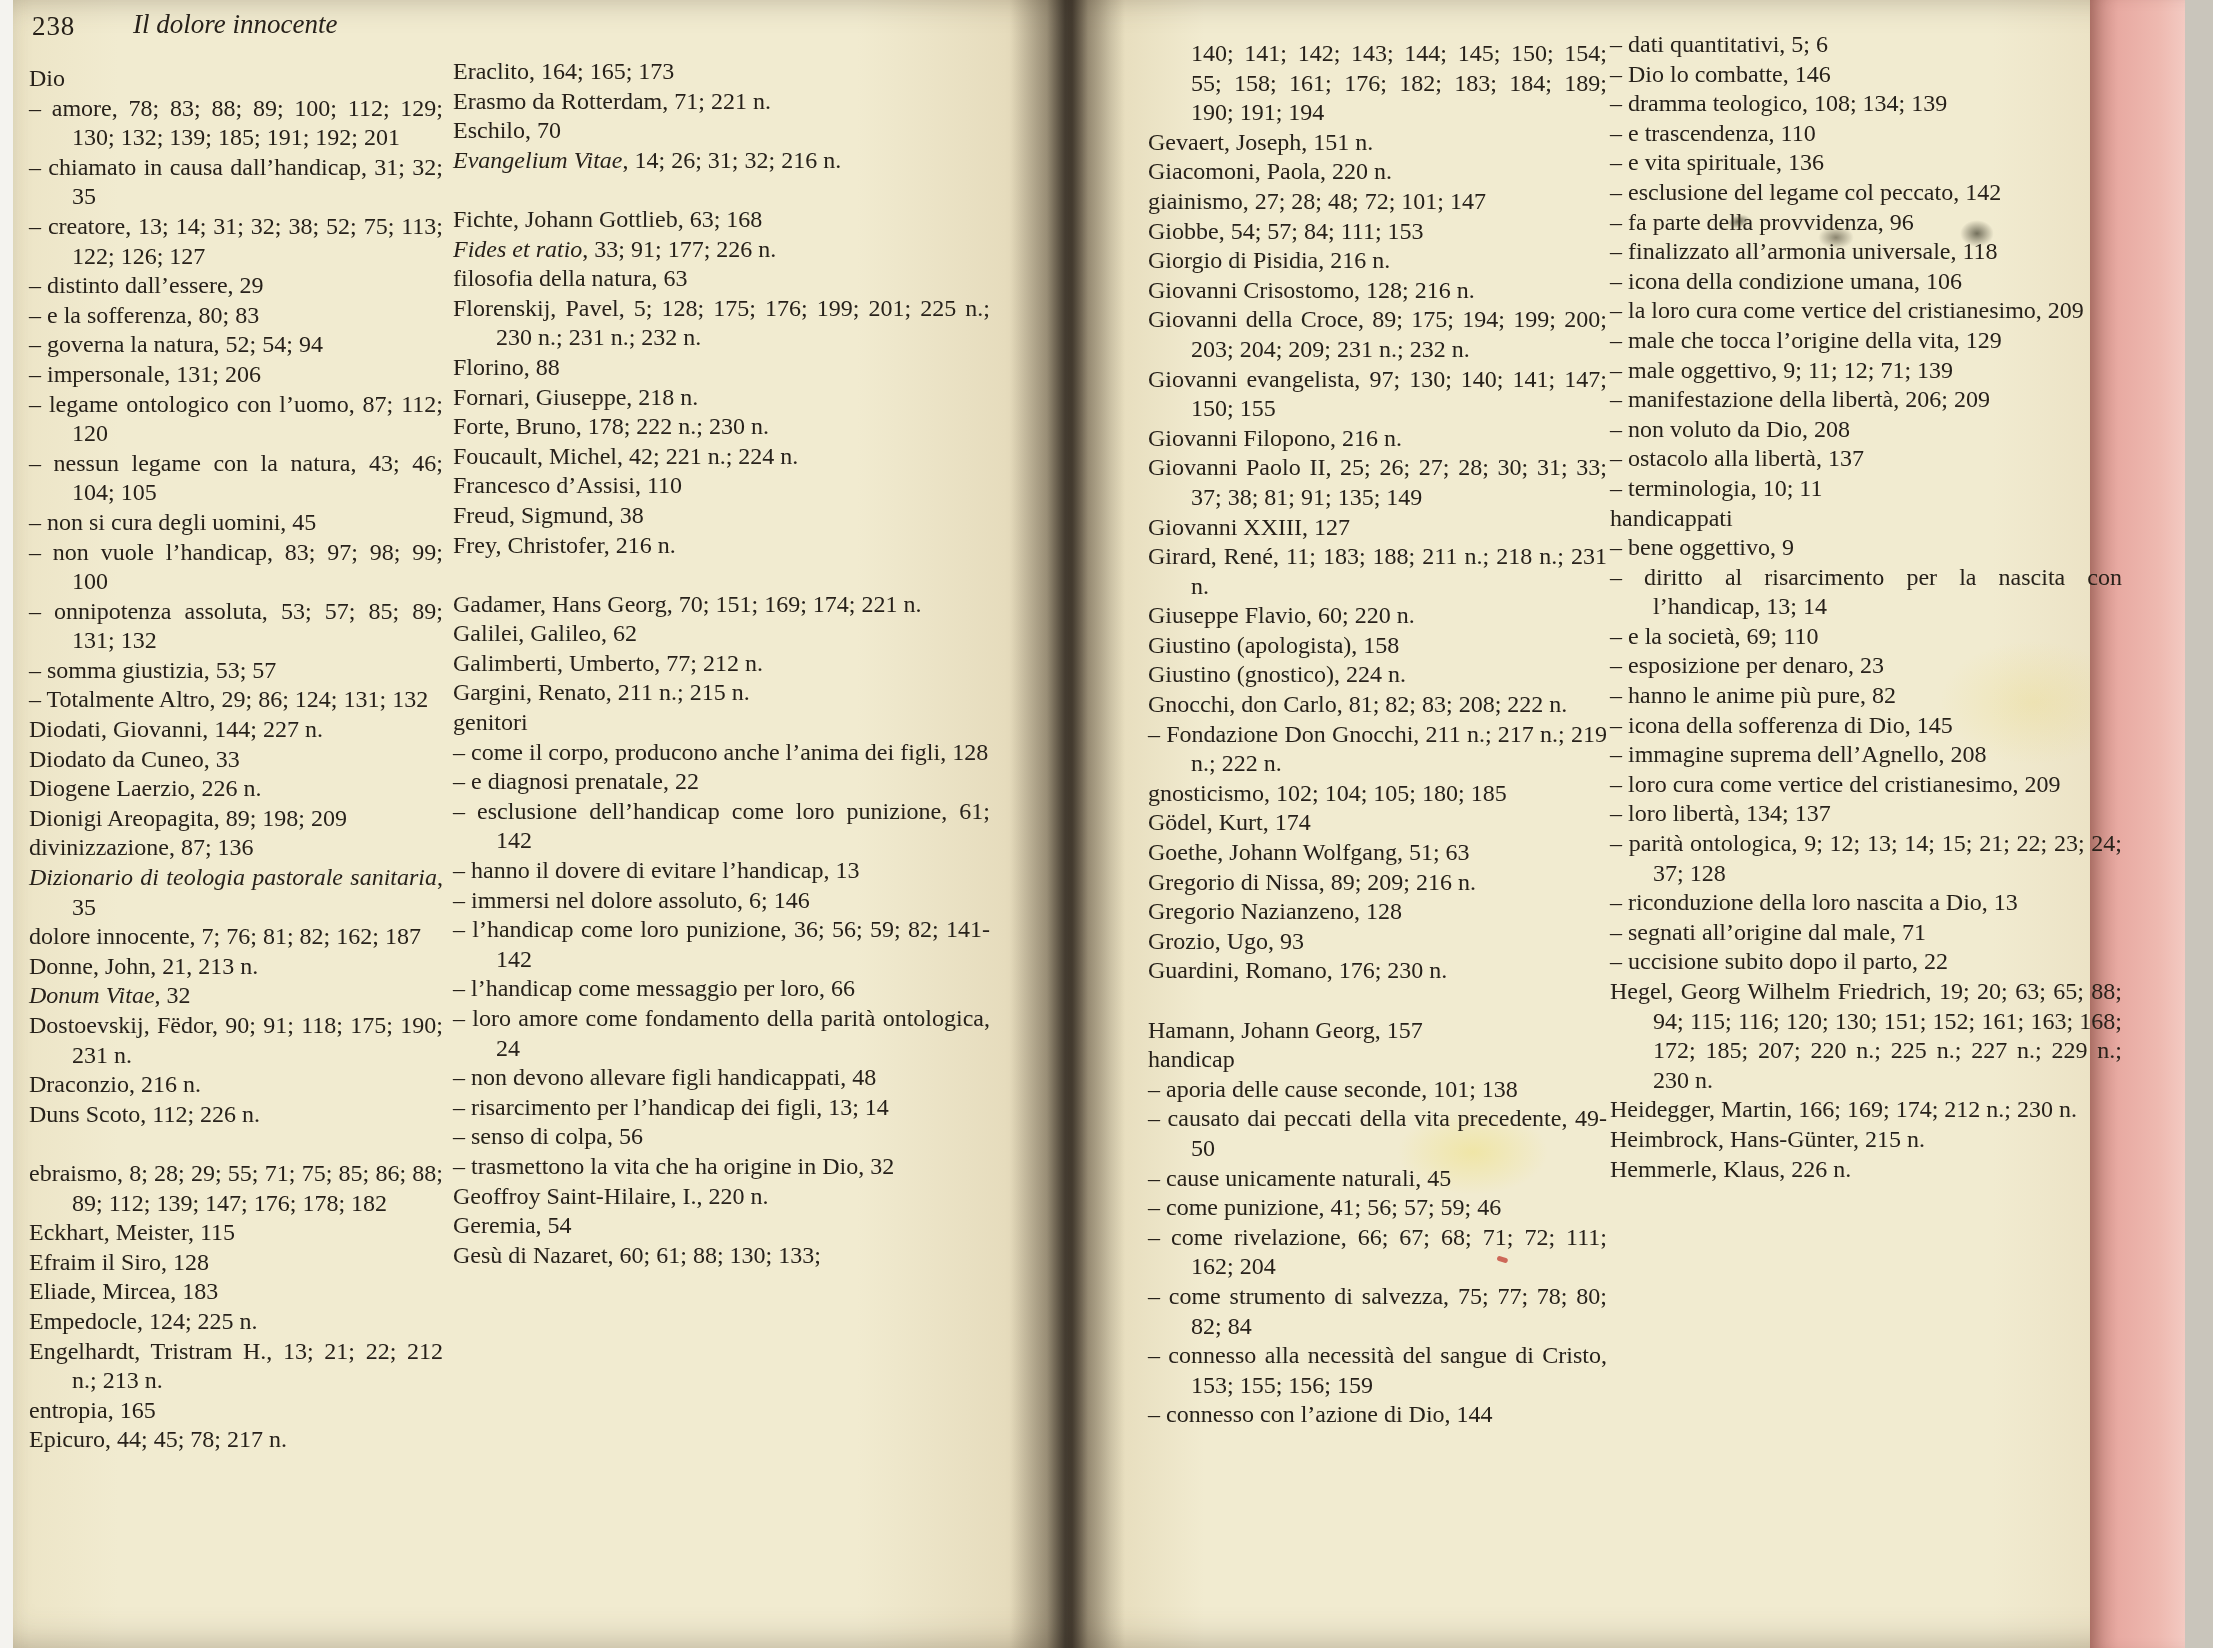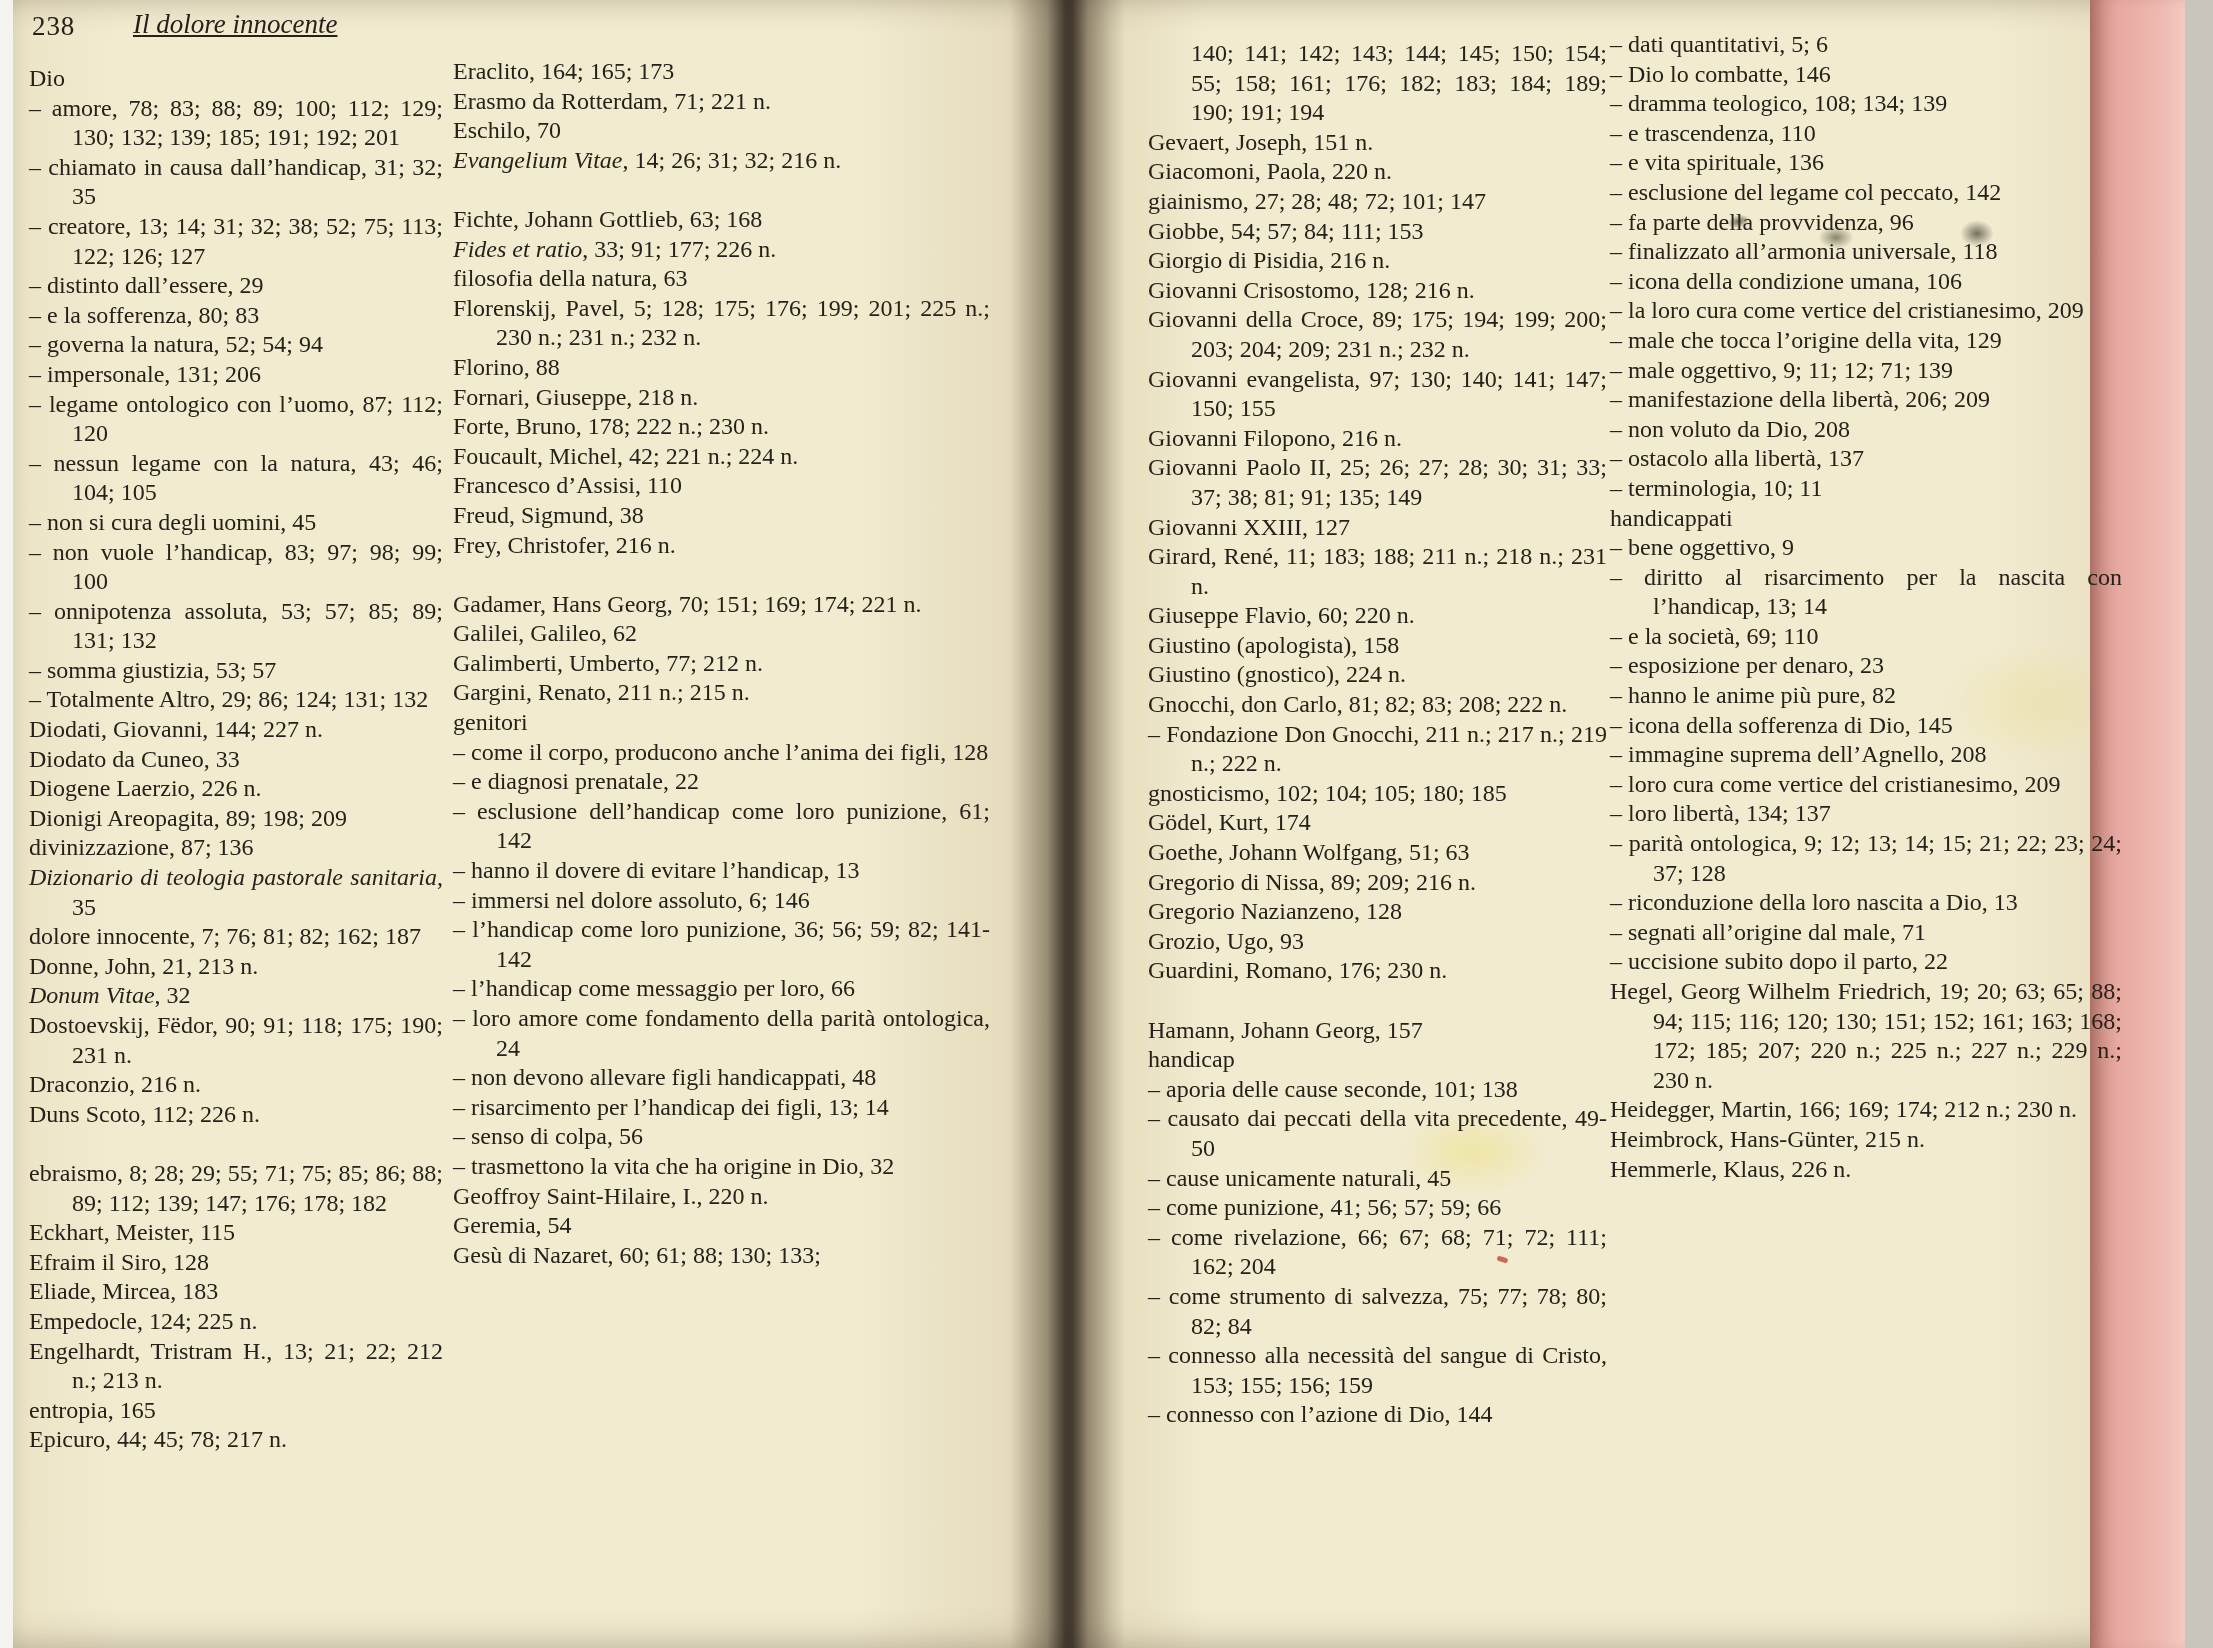--- a/index.html
+++ b/index.html
@@ -24,21 +24,21 @@
   .gutter {
     position:absolute; left:1010px; top:0; bottom:0; width:115px; z-index:4; pointer-events:none;
     background:linear-gradient(to right, rgba(62,52,40,0) 0%, rgba(62,52,40,.40) 32%, rgba(40,33,26,.82) 48%, rgba(45,37,29,.85) 54%, rgba(62,52,40,.42) 68%, rgba(62,52,40,0) 100%);
   }
   .edge-pink {
     position:absolute; right:0; top:0; bottom:0; width:95px; z-index:3;
     background:linear-gradient(to right, #c98b82 0%, var(--edge_pink,#e8aaa2) 30%, #eeb9b0 72%, #f3cac2 100%);
     box-shadow:inset 14.3px 0 18px -10.7px rgba(110,55,45,.5);
   }
   .pagenum { position:absolute; left:32px; top:10.7px; font-size:27px; letter-spacing:0.9px; z-index:5; }
-  .runtitle { position:absolute; left:133px; top:9px; font-size:27px; font-style:italic; z-index:5;text-decoration:underline; }
+  .runtitle { position:absolute; left:133px; top:9px; font-size:27px; font-style:italic; z-index:5; }
   .col { position:absolute; font-size:24px; line-height:29.6px; z-index:5; }
   .col p.entry { margin:0; padding-left:43px; text-indent:-43px; text-align:justify; }
   .col p.entry.cont { text-indent:0; }
   .col p.spacer { margin:0; height:29.6px; }
   .col1 { left:29px;   top:40px; width:414px;margin-top:24px; }
   .col2 { left:453px;  top:57px; width:537px; }
   .col3 { left:1148px; top:39px; width:459px; }
   .col4 { left:1610px; top:30px; width:512px; }
   .stain { position:absolute; z-index:2; border-radius:50%; pointer-events:none; }
   .stain.ink { z-index:6; }
@@ -172,21 +172,21 @@
       <p class="entry">Gregorio di Nissa, 89; 209; 216 n.</p>
       <p class="entry">Gregorio Nazianzeno, 128</p>
       <p class="entry">Grozio, Ugo, 93</p>
       <p class="entry">Guardini, Romano, 176; 230 n.</p>
       <p class="spacer"></p>
       <p class="entry">Hamann, Johann Georg, 157</p>
       <p class="entry">handicap</p>
       <p class="entry">– aporia delle cause seconde, 101; 138</p>
       <p class="entry">– causato dai peccati della vita precedente, 49-50</p>
       <p class="entry">– cause unicamente naturali, 45</p>
-      <p class="entry">– come punizione, 41; 56; 57; 59; 66</p>
+      <p class="entry">– come punizione, 41; 56; 57; 59; 46</p>
       <p class="entry">– come rivelazione, 66; 67; 68; 71; 72; 111; 162; 204</p>
       <p class="entry">– come strumento di salvezza, 75; 77; 78; 80; 82; 84</p>
       <p class="entry">– connesso alla necessità del sangue di Cristo, 153; 155; 156; 159</p>
       <p class="entry">– connesso con l’azione di Dio, 144</p>
     </div>
   <div class="col col4">
       <p class="entry">– dati quantitativi, 5; 6</p>
       <p class="entry">– Dio lo combatte, 146</p>
       <p class="entry">– dramma teologico, 108; 134; 139</p>
       <p class="entry">– e trascendenza, 110</p>

